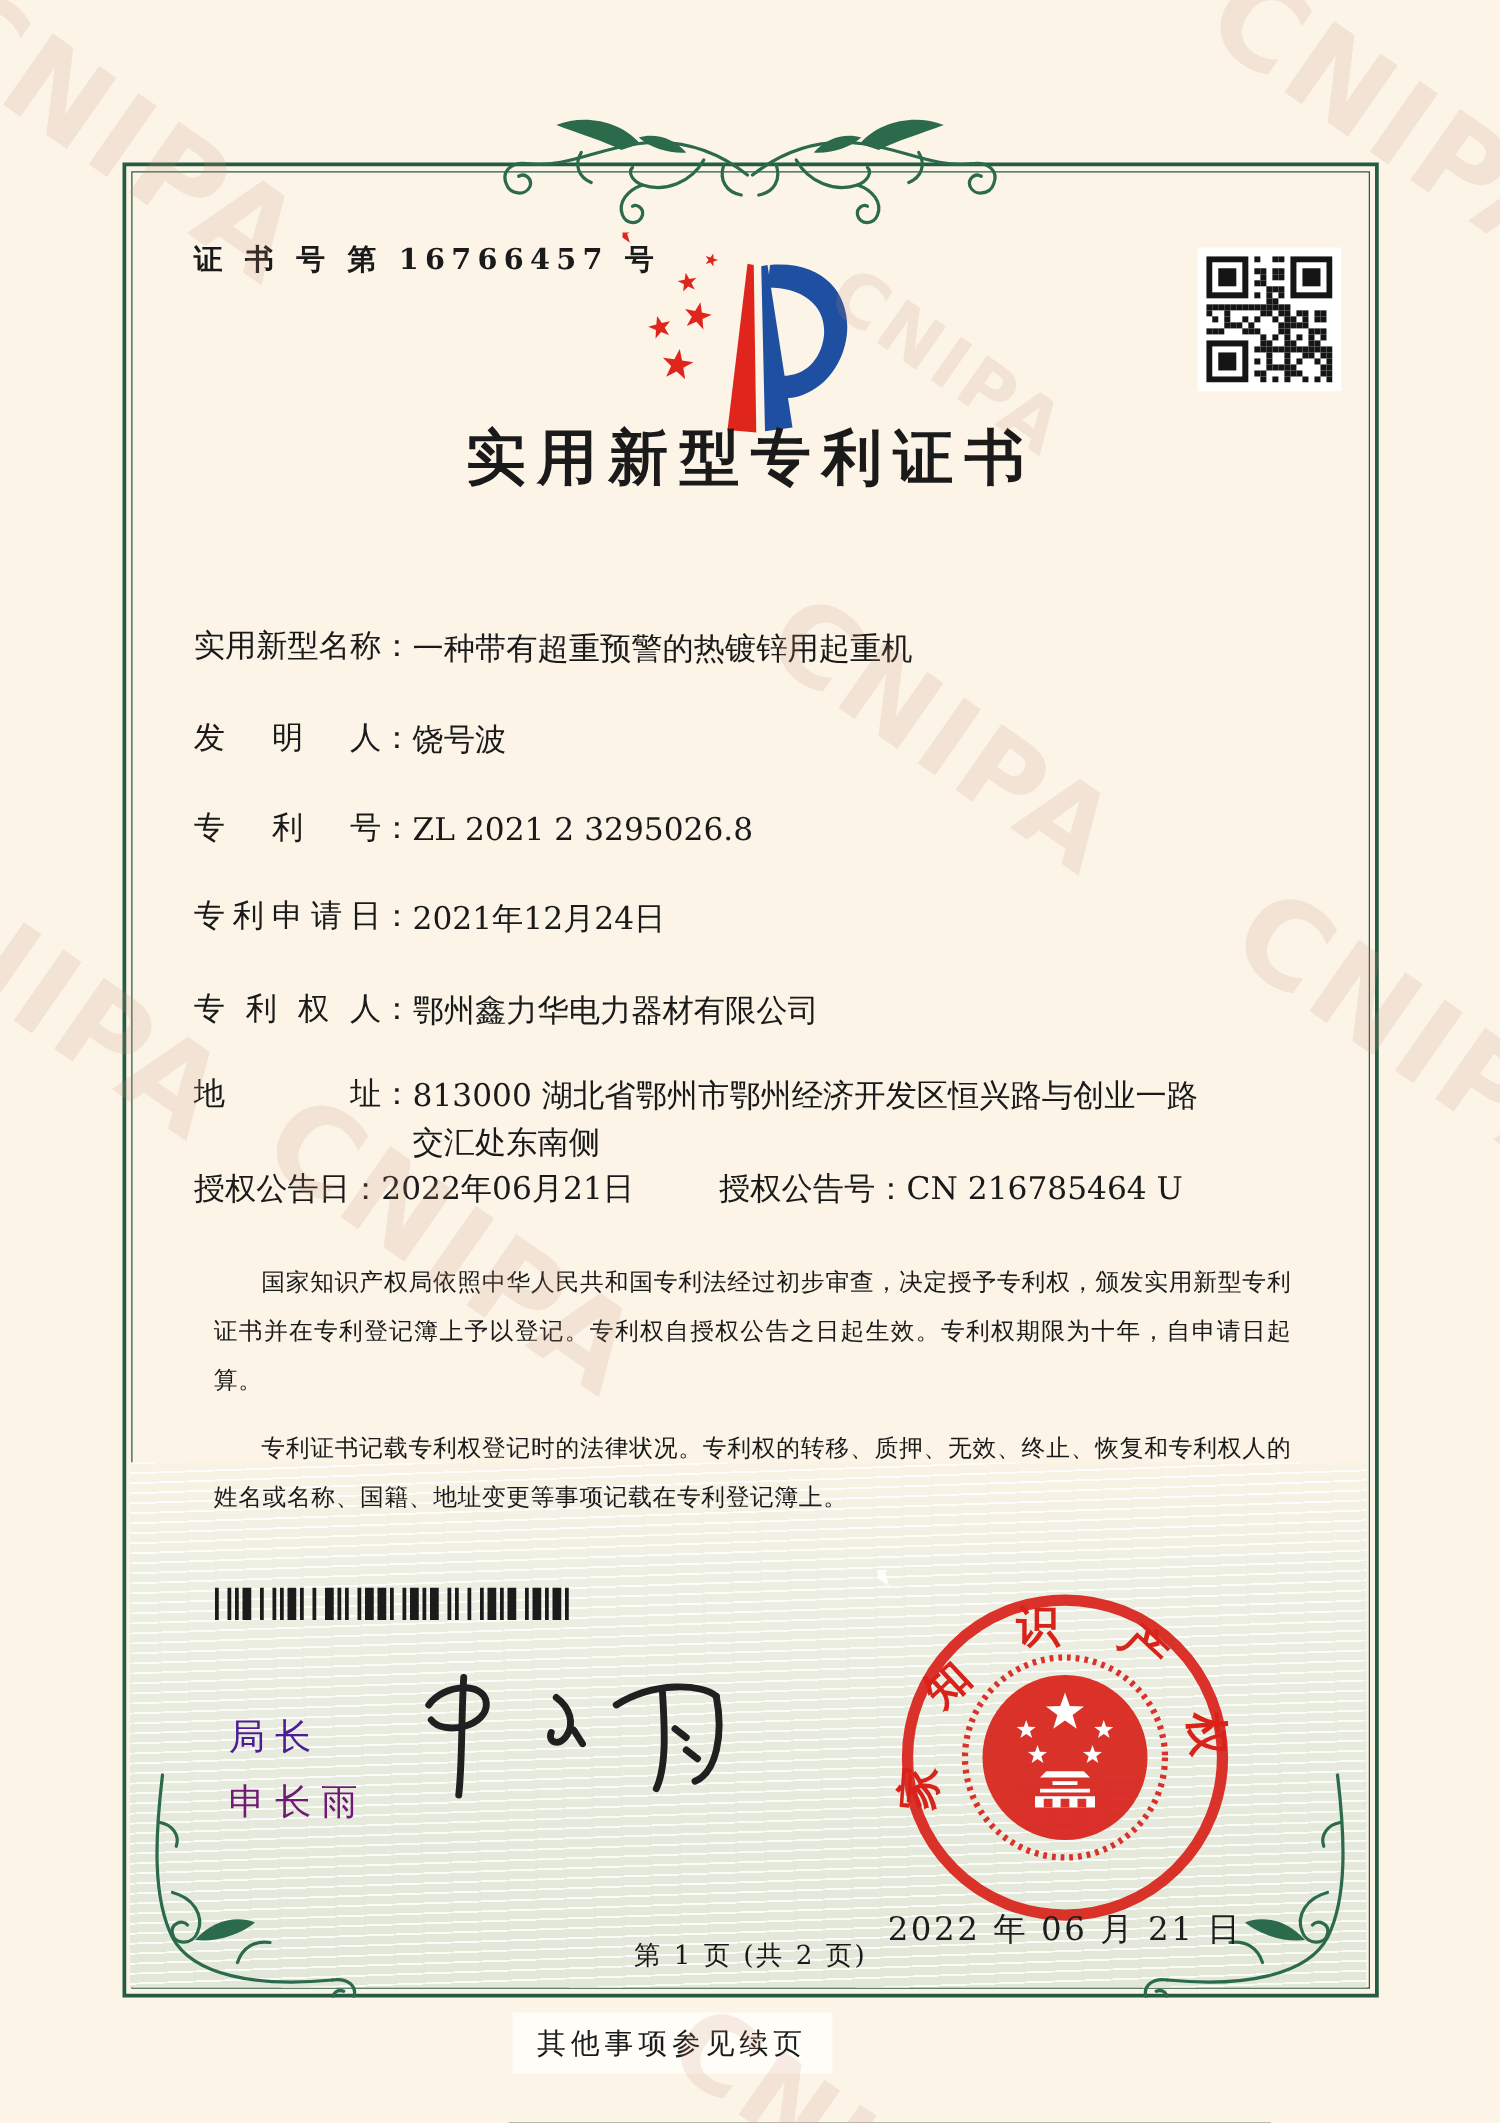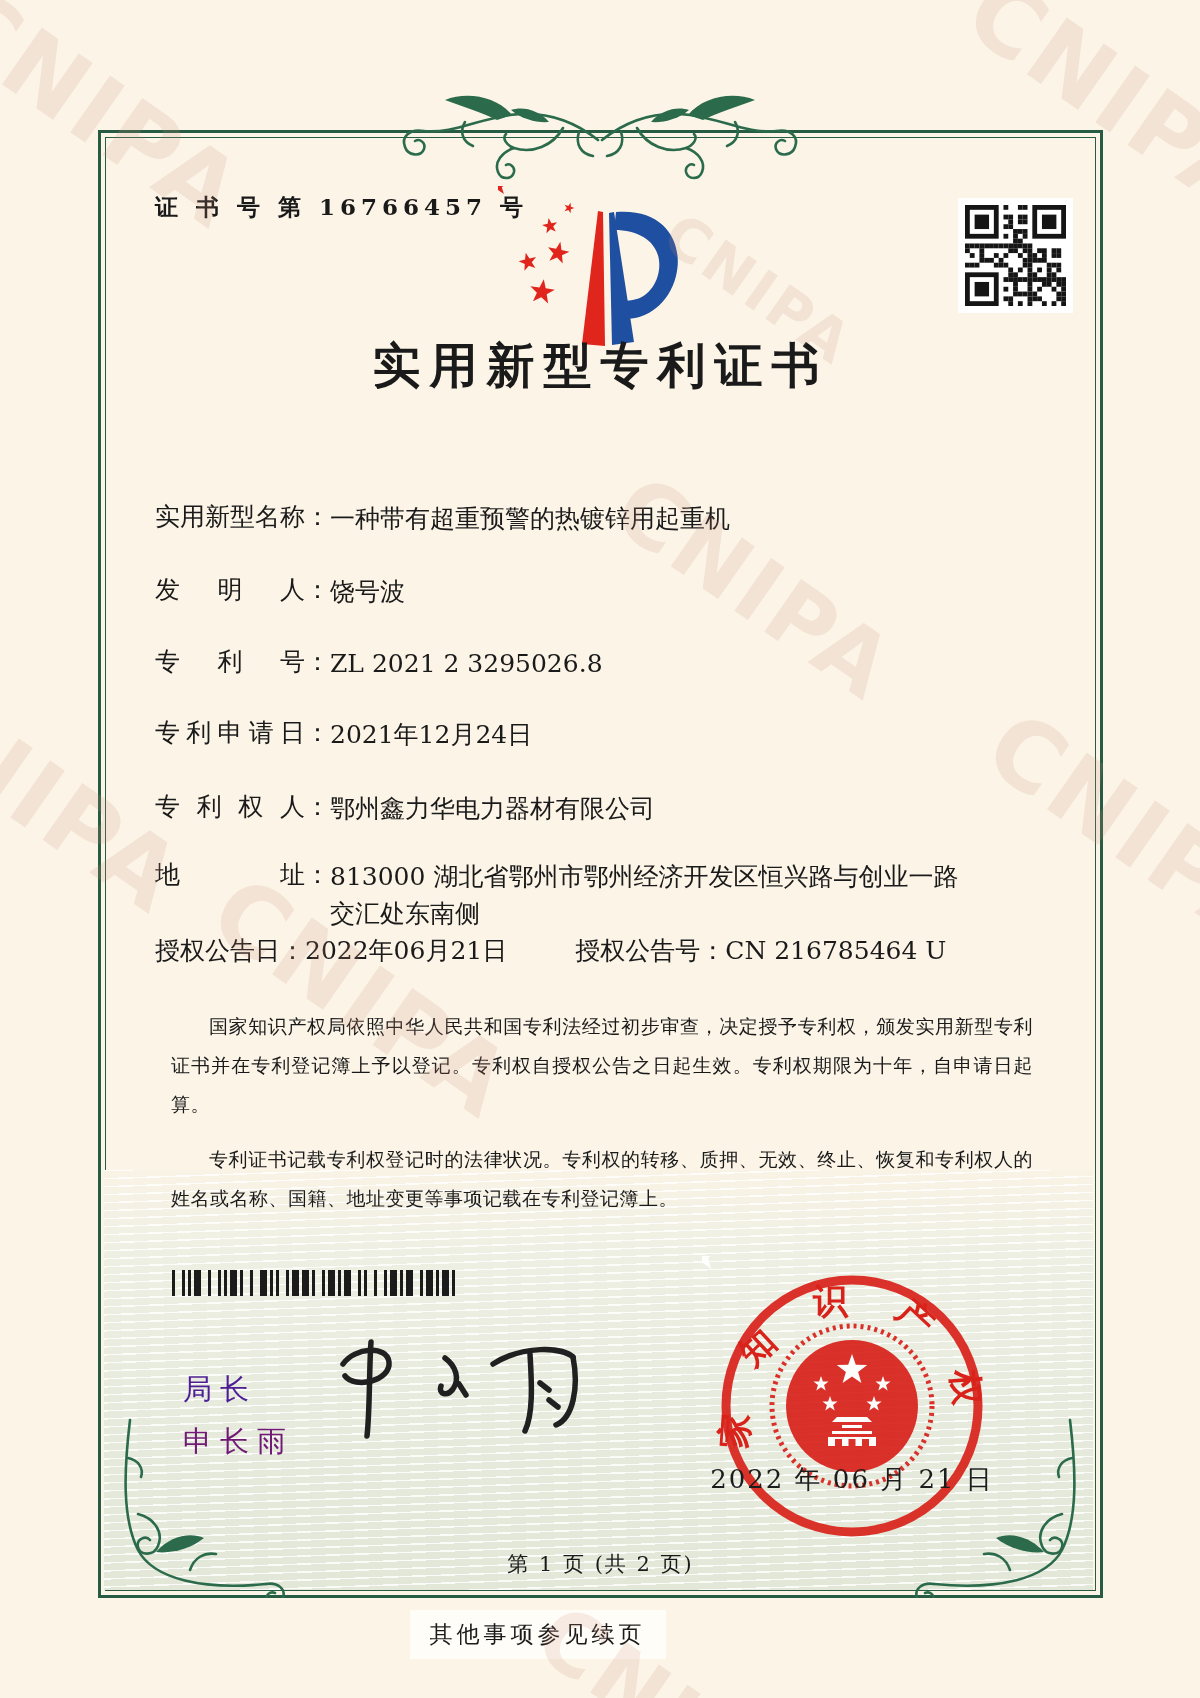--- a/index.html
+++ b/index.html
@@ -39,21 +39,21 @@
   .body-text p{margin:16px;font-size:19px;line-height:39px;text-align:justify;
     text-indent:2em;letter-spacing:.5px;}
   
   .barcode{position:absolute;left:172px;top:1270px;z-index:4;}
   .sig-title{position:absolute;left:183px;top:1370px;font-size:29px;letter-spacing:8px;
     font-family:"DejaVu Sans","Liberation Sans",sans-serif;color:#4c1d95;z-index:4;}
   .sig-name{position:absolute;left:183px;top:1422px;font-size:29px;letter-spacing:8px;
     font-family:"DejaVu Sans","Liberation Sans",sans-serif;color:#701a75;z-index:4;}
   .signature-svg{position:absolute;left:325px;top:1328px;z-index:4;}
   .seal{position:absolute;left:702px;top:1256px;z-index:5;}
-  .seal-date{position:absolute;left:702px;top:1462px;width:300px;text-align:center;
+  .seal-date{position:absolute;left:702px;top:1526px;width:300px;text-align:center;
     font-size:26px;letter-spacing:2px;color:#1c1c1c;z-index:6;}
   .footer-page{position:absolute;left:98px;top:1550px;width:1005px;text-align:center;
     font-size:21px;letter-spacing:2px;z-index:6;}
   .cont-note-wrap{position:absolute;left:0;top:1610px;width:1075px;text-align:center;z-index:6;}
   .cont-note{display:inline-block;background:#fffdf8;padding:9px 20px;font-size:23px;letter-spacing:4px;}
   
   .orn-top{position:absolute;left:385px;top:86px;z-index:2;}
   .orn-corner-l{position:absolute;left:94px;top:1418px;z-index:2;}
   .orn-corner-r{position:absolute;left:906px;top:1418px;z-index:2;}
   .orn path{stroke:#2b6b4c;fill:none;stroke-width:2.6;stroke-linecap:round;}

